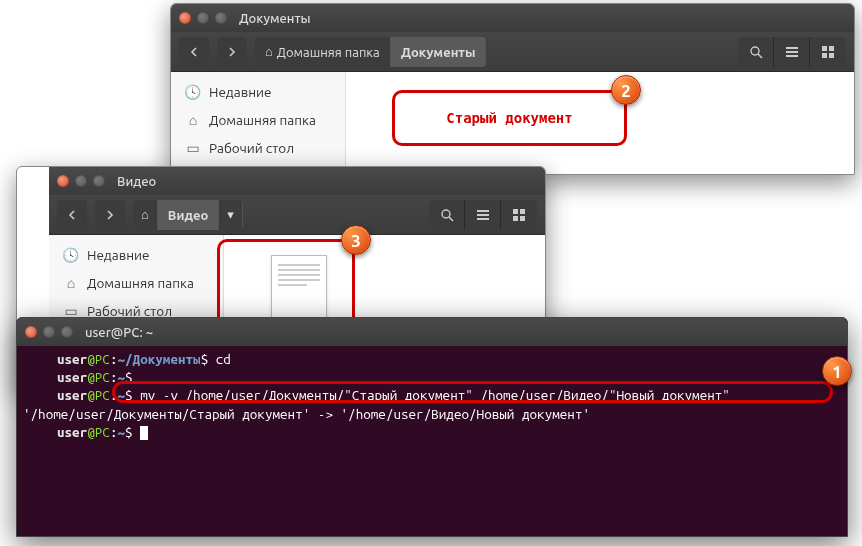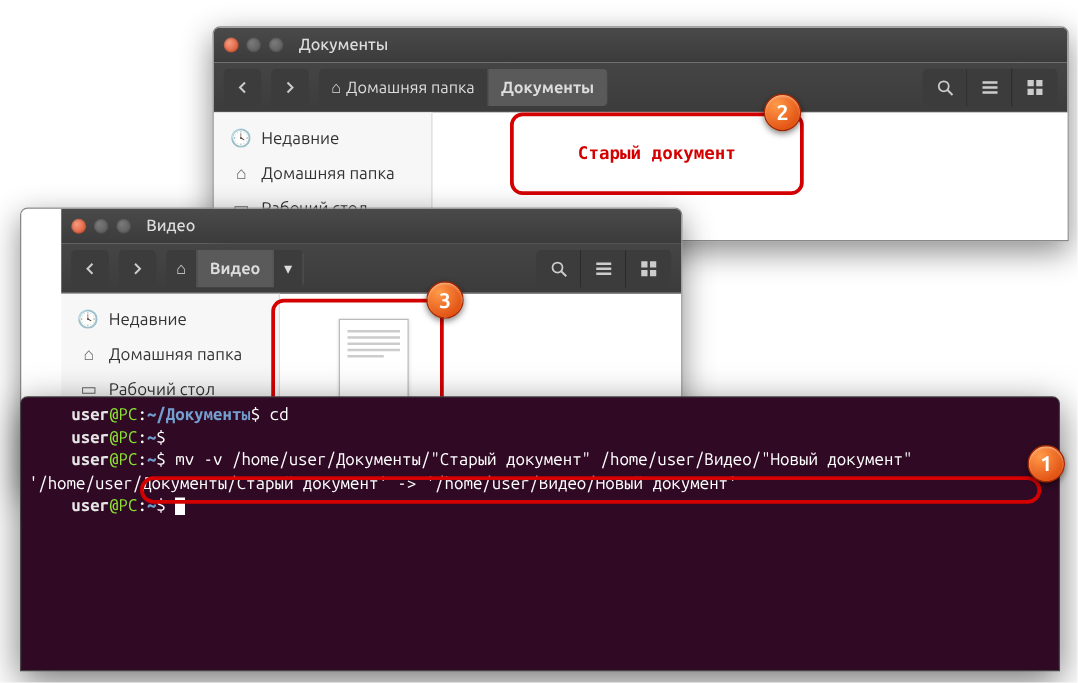--- a/index.html
+++ b/index.html
@@ -46,21 +46,21 @@
 .termbody .path { color: #729fcf; font-weight: bold; }
 .termbody .cmd { color: #fff; }
 .cursor { display: inline-block; width: 8px; height: 14px; background: #fff; vertical-align: text-bottom; }
 .term-callout { position: absolute; border: 3px solid #d40000; border-radius: 14px; pointer-events: none; }
 
 .redtext { color: #d40000; padding: 10px 18px; font-family: monospace; font-size: 14px; font-weight: 600; }
 </style>
 </head>
 <body>
 
-<div class="window" style="left:170px; top:21px; width:685px; height:172px;">
+<div class="window" style="left:170px; top:3px; width:685px; height:172px;">
   <div class="titlebar">
     <span class="dot close"></span>
     <span class="dot min"></span>
     <span class="dot max"></span>
     <span class="title">Документы</span>
   </div>
   <div class="toolbar">
     <div class="navbtn">
         <svg width="10" height="10" viewBox="0 0 10 10">
           <path d="M7 1L3 5l4 4" stroke="#ccc" stroke-width="1.6" fill="none"></path>
@@ -116,21 +116,21 @@
         </div>
       <div class="item">
           <span class="ic">▭</span>
           <span>Рабочий стол</span>
         </div>
     </div>
     <div class="content"></div>
   </div>
 </div>
 
-<div class="callout" style="left:408px; top:90px; width:235px; height:66px; background:#fff; display:flex; align-items:center; justify-content:center;">
+<div class="callout" style="left:392px; top:90px; width:235px; height:56px; background:#fff; display:flex; align-items:center; justify-content:center;">
   <span class="redtext">Старый документ</span>
 </div>
 <div class="badge" style="left:611px; top:75px;">2</div>
 
 <div class="window" style="left:16px; top:166px; width:530px; height:225px;padding-left:32px;">
   <div class="titlebar">
     <span class="dot close"></span>
     <span class="dot min"></span>
     <span class="dot max"></span>
     <span class="title">Видео</span>
@@ -208,20 +208,26 @@
         <div class="fname">Новый документ</div>
       </div>
     </div>
   </div>
 </div>
 
 <div class="callout" style="left:217px; top:239px; width:138px; height:105px;"></div>
 <div class="badge" style="left:341px; top:225px;">3</div>
 
 <div class="term" style="left:16px; top:317px; width:832px; height:220px;">
+  <div class="titlebar">
+    <span class="dot close"></span>
+    <span class="dot min"></span>
+    <span class="dot max"></span>
+    <span class="title">user@PC: ~</span>
+  </div>
   <div class="termbody"><span class="user">user</span><span class="host">@PC</span><span class="cmd">:</span><span class="path">~/Документы</span><span class="cmd">$ </span><span class="cmd">cd</span>
 <span class="user">user</span><span class="host">@PC</span><span class="cmd">:</span><span class="path">~</span><span class="cmd">$ </span><span class="cmd"></span>
 <span class="user">user</span><span class="host">@PC</span><span class="cmd">:</span><span class="path">~</span><span class="cmd">$ </span><span class="cmd">mv -v /home/user/Документы/"Старый документ" /home/user/Видео/"Новый документ"</span>
 <span class="cmd">'/home/user/Документы/Старый документ' -&gt; '/home/user/Видео/Новый документ'</span>
 <span class="user">user</span><span class="host">@PC</span><span class="cmd">:</span><span class="path">~</span><span class="cmd">$ </span><span class="cursor"></span></div>
 </div>
 
 <div class="term-callout" style="left:112px; top:381px; width:721px; height:22px;"></div>
 <div class="badge" style="left:822px; top:356px;">1</div>
 

